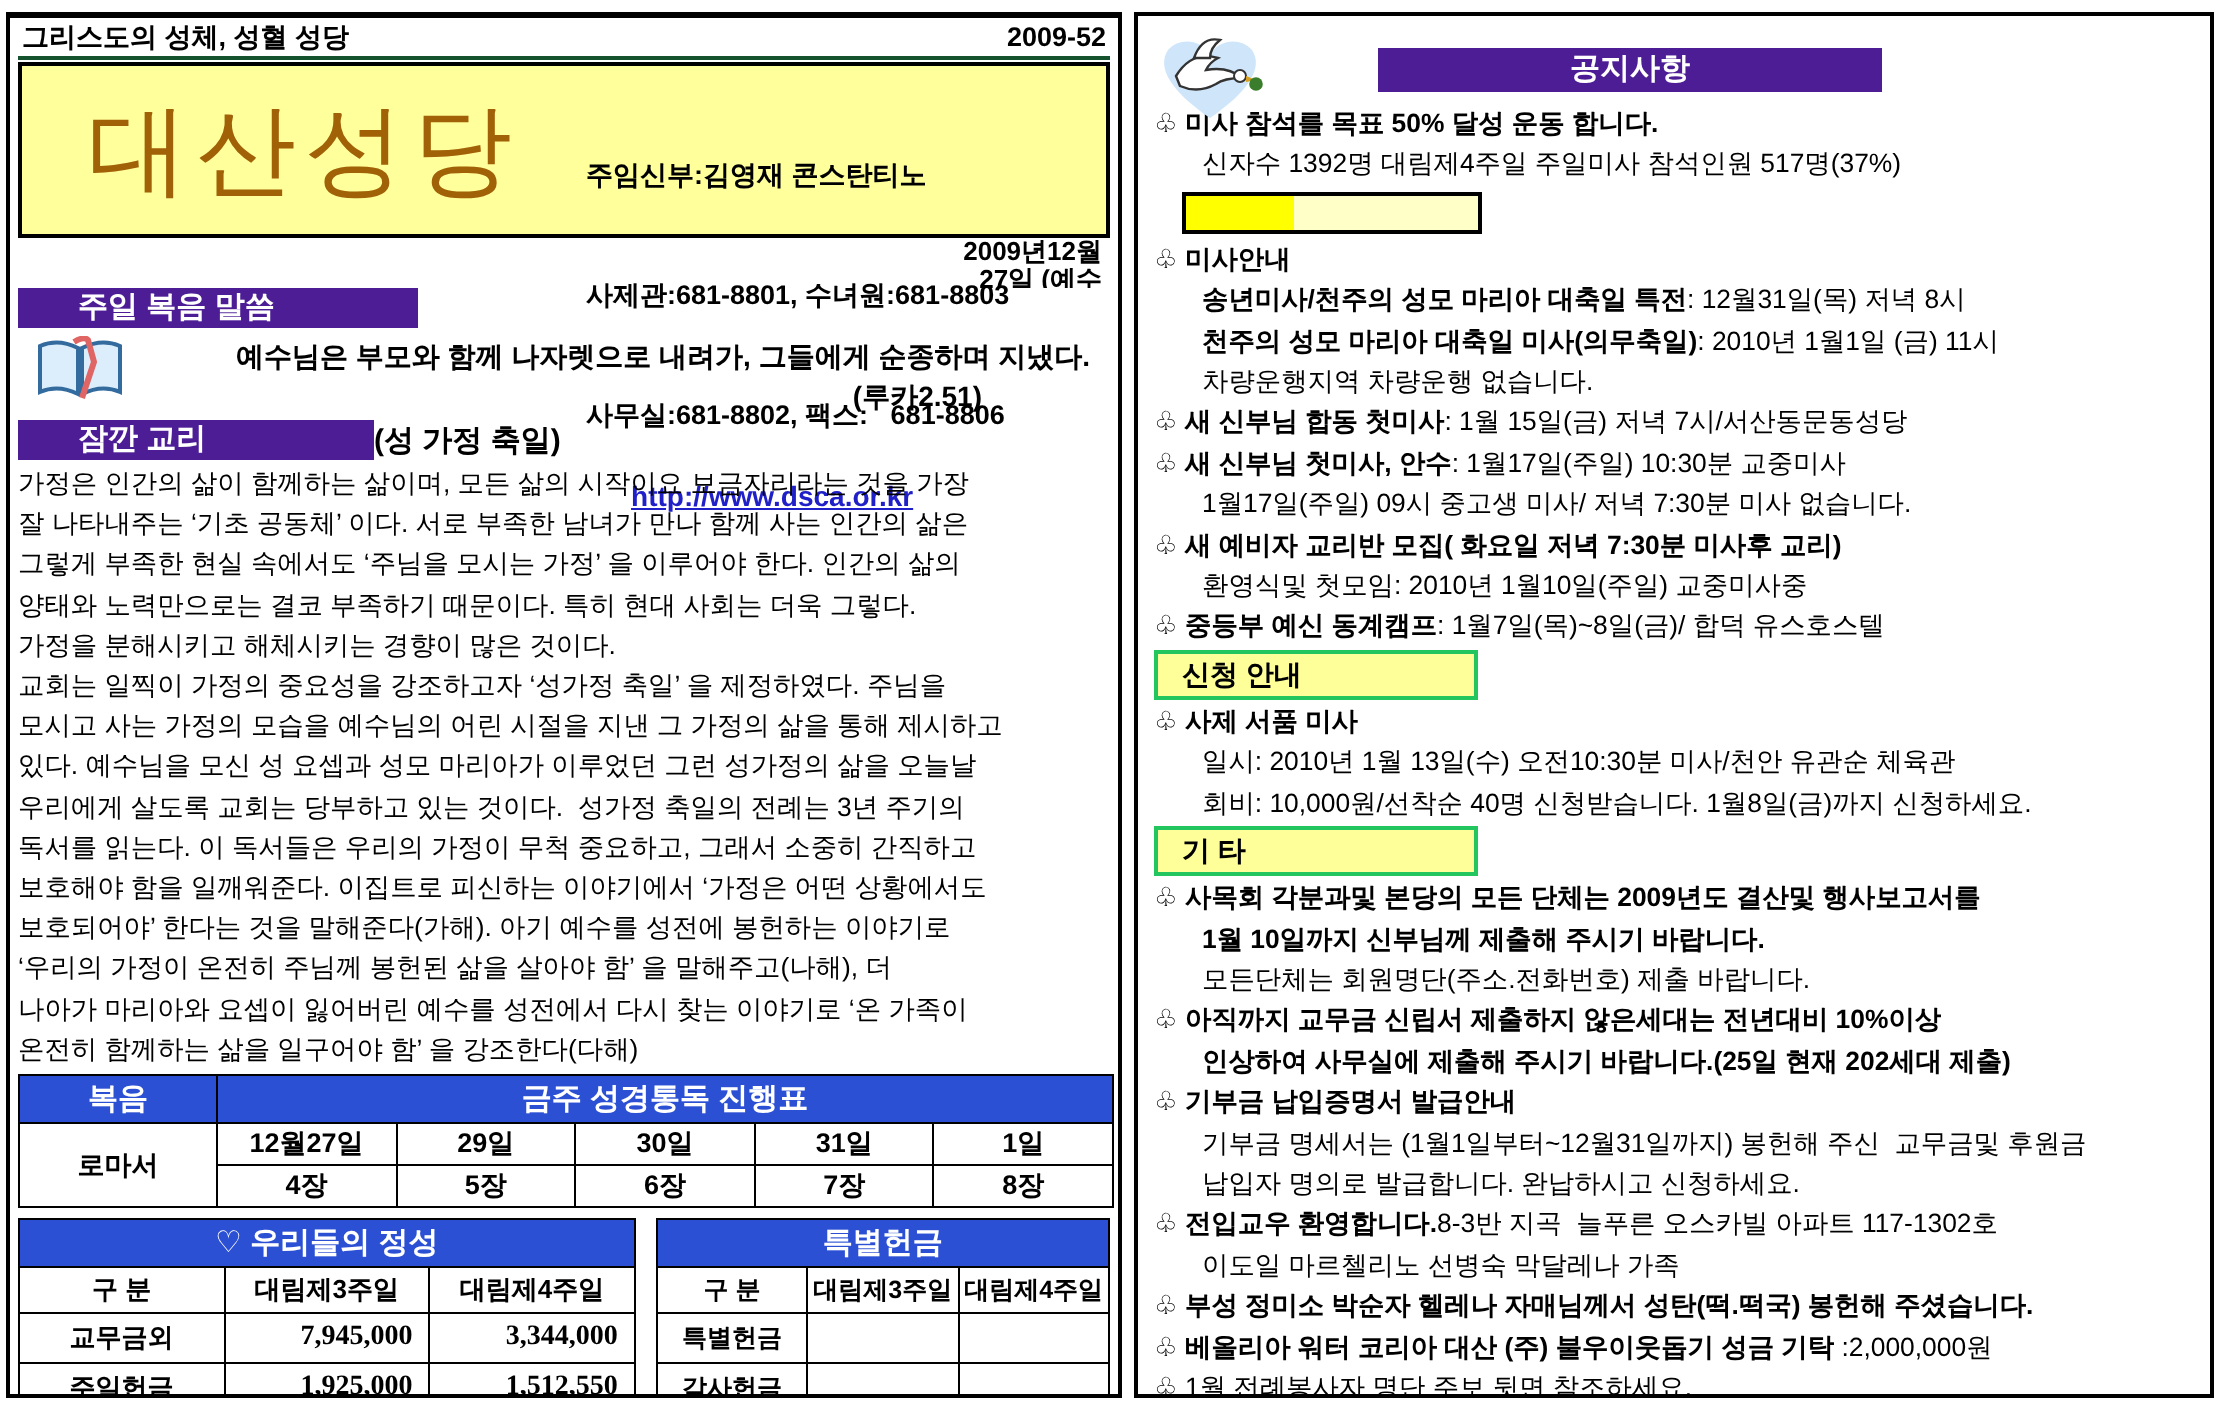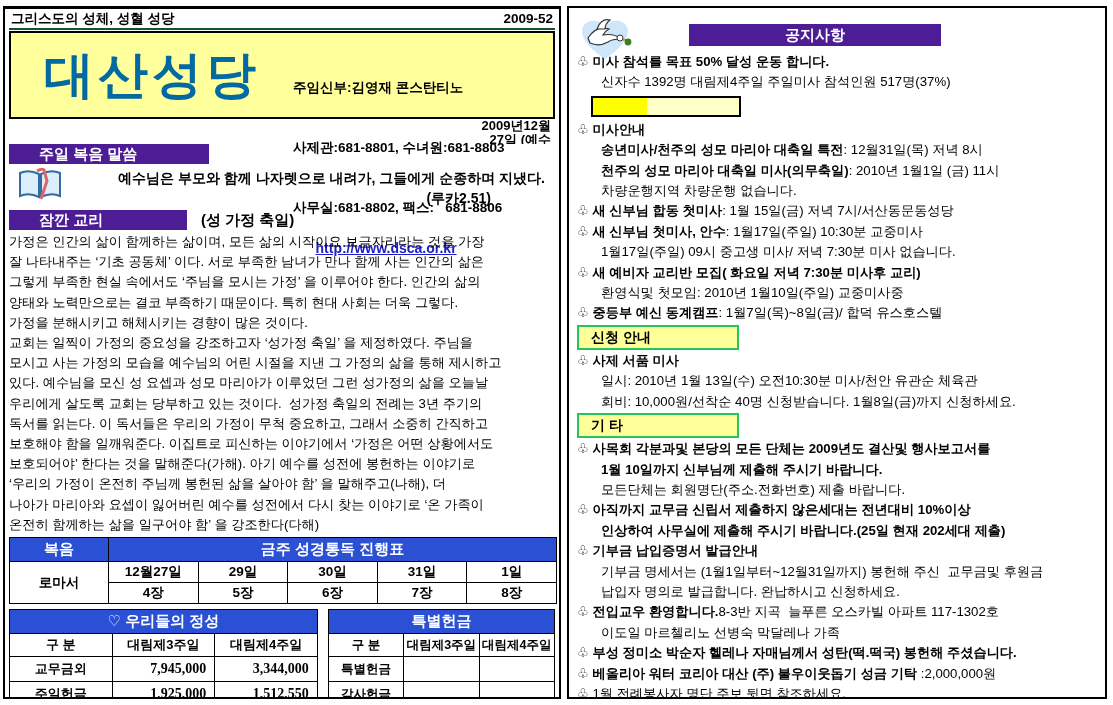--- a/index.html
+++ b/index.html
@@ -7,31 +7,31 @@
        font-family:"Liberation Sans","DejaVu Sans",sans-serif;color:#000;}
   .panel{position:absolute;top:6px;border:2px solid #000;background:#fff;box-sizing:border-box;overflow:hidden;}
   .panel.left{left:3px;width:558px;height:693px;border-top-width:3px;padding:0 4px;}
   .panel.right{left:567px;width:540px;height:693px;padding:2px 8px;}
 
   
   .head-row{display:flex;justify-content:space-between;align-items:center;height:19px;
             border-bottom:2px solid #14532d;font-weight:bold;font-size:13.5px;padding:0 2px;}
   .masthead{display:flex;border:2px solid #000;background:#ffff9c;height:88px;margin-top:1px;box-sizing:border-box;}
   .parish-name{flex:0 0 282px;display:flex;align-items:center;justify-content:center;
-               font-size:50px;font-weight:bold;color:#0369a1;letter-spacing:4px;}
+               font-size:50px;font-weight:normal;color:#a16207;letter-spacing:4px;}
   .contact{flex:1;padding-top:5px;font-weight:bold;font-size:13.5px;line-height:20px;white-space:pre;}
   .url{display:inline-block;color:#2020c8;font-size:14px;text-decoration:underline;font-weight:bold;cursor:pointer;}
   .date-block{height:25px;overflow:hidden;text-align:right;font-weight:bold;font-size:13px;line-height:14px;padding-right:4px;}
   .bar{background:#4c1d95;color:#fff;font-weight:bold;font-size:15px;height:20px;line-height:20px;box-sizing:border-box;}
   .bar.w200{width:200px;padding-left:30px;}
   .bar.w180{width:178px;padding-left:30px;}
   .gospel-row{display:flex;align-items:flex-start;margin:4px 0 2px 8px;gap:43px;}
   .gospel-text{margin-left:12px;font-weight:bold;font-size:14px;line-height:20px;flex:1;}
   .gospel-ref{text-align:right;padding-right:64px;}
-  .sec2{display:flex;align-items:center;gap:14px;margin-top:2px;}
+  .sec2{display:flex;align-items:center;margin-top:2px;}
   .sec2 b{font-size:15px;}
   .para{white-space:pre-wrap;font-size:13.2px;line-height:20.2px;margin-top:2px;}
   .tbl{border-collapse:collapse;margin-top:2px;table-layout:fixed;}
   .tbl th,.tbl td{border:1.5px solid #000;overflow:hidden;}
   .tbl .hdr{background:#2b50d4;color:#fff;font-weight:bold;font-size:15px;height:21px;}
   #reading-table{width:548px;}
   #reading-table td{text-align:center;font-weight:bold;font-size:13.5px;height:18px;}
   .bottom-tables{display:flex;gap:10px;margin-top:3px;align-items:flex-start;}
   #offering-table{width:310px;}
   #special-table{width:228px;}

